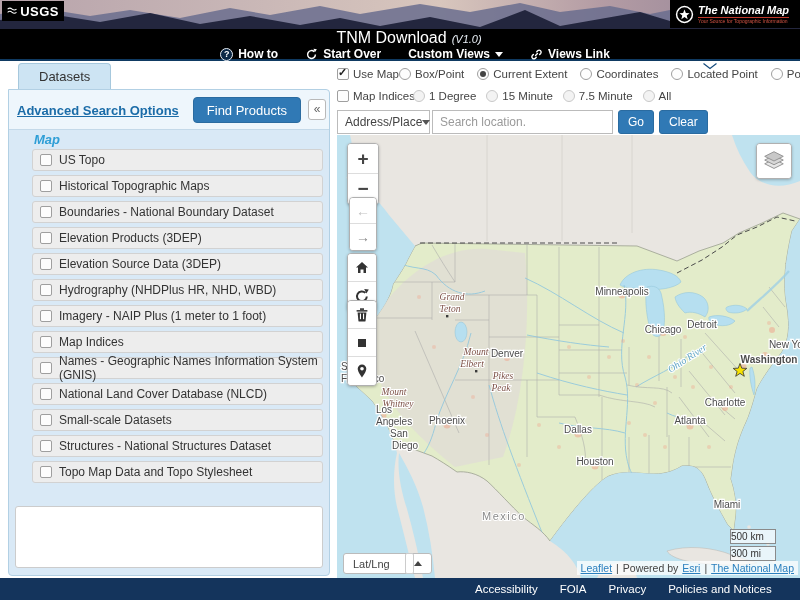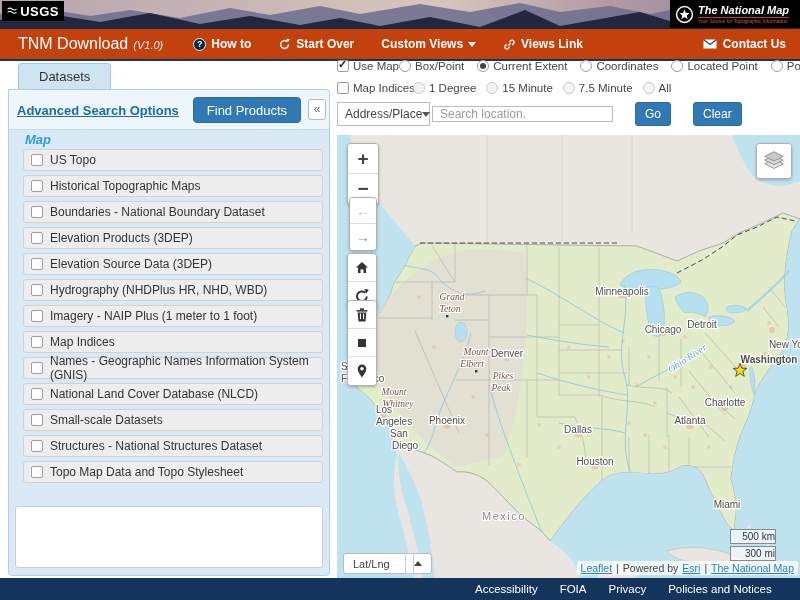--- a/index.html
+++ b/index.html
@@ -14,22 +14,22 @@
     display:flex; align-items:center; gap:3px; padding:0 5px;text-decoration:underline; }
   .usgs-logo .txt { color:#fff; font-weight:bold; font-size:13px; letter-spacing:0.5px; }
   .tnm-logo { position:absolute; top:0; right:0; width:130px; height:28px; background:#000;
     display:flex; align-items:center; padding:2px 4px 2px 5px; gap:4px; }
   .tnm-logo .tcol { display:flex; flex-direction:column; line-height:1; }
   .tnm-logo .t1 { color:#fff; font-style:italic; font-weight:bold; font-size:11px; white-space:nowrap; }
   .tnm-logo .rule { height:1px; background:#c0392b; margin:1px 0; }
   .tnm-logo .t2 { color:#d35445; font-size:5px; white-space:nowrap; }
 
   
-  .navbar { position:absolute; top:29px; left:0; width:800px; height:32px; background:#c2410c;
-    display:flex; align-items:center; color:#fff; border-bottom:2px solid #0f3a62; }
+  .navbar { position:absolute; top:29px; left:0; width:800px; height:32px; background:#000000;
+    display:flex; align-items:center; color:#fff; border-bottom:2px solid #0f3a62;flex-direction:column; }
   .nav-title { margin-left:18px; font-size:16px; display:flex; align-items:baseline; gap:5px; white-space:nowrap; }
   .nav-version { font-style:italic; font-size:11px; color:#e8eef5; }
   .nav-items { display:flex; align-items:center; gap:27px; margin-left:30px; }
   .nav-item { display:flex; align-items:center; gap:5px; font-size:12px; font-weight:bold; cursor:pointer; white-space:nowrap; }
   .q-circle { width:13px; height:13px; border-radius:50%; background:#0c2947; border:1px solid #e8eef5;
     color:#fff; font-size:9px; font-weight:bold; display:inline-flex; align-items:center; justify-content:center; }
   .caret-down { width:0; height:0; border-left:4px solid transparent; border-right:4px solid transparent; border-top:5px solid #fff; display:inline-block; }
   .nav-contact { margin-left:auto; margin-right:14px; display:flex; align-items:center; gap:6px; font-size:12px; font-weight:bold; cursor:pointer; }
 
   
@@ -39,64 +39,64 @@
     line-height:26px; cursor:pointer; }
   .panel-body { position:absolute; top:26px; left:0; right:0; bottom:0; background:#d9e9f6;
     border:1px solid #b2d0e4; border-radius:0 4px 4px 4px; }
   .search-strip { position:relative; height:40px; background:#eef6fc; border-bottom:1px solid #c4d9e9; border-radius:0 4px 0 0; }
   .adv-link { position:absolute; left:8px; top:13px; font-size:13px; font-weight:bold; color:#1b6ca8;
     text-decoration:underline; cursor:pointer; }
   .find-btn { position:absolute; right:28px; top:7px; height:26px; padding:0 13px; background:#3079b5;
     border:1px solid #2a6ba0; border-radius:4px; color:#fff; font-size:13px; cursor:pointer; }
   .collapse-btn { position:absolute; right:3px; top:9px; width:18px; height:21px; background:#fff;
     border:1px solid #b9b9b9; border-radius:3px; color:#666; font-size:12px; text-align:center; line-height:19px; cursor:pointer; }
-  .lists { padding:2px 6px 0 14px; }
+  .lists { padding:2px 6px 0 23px; }
   .cat-h { font-size:13px; font-weight:bold; font-style:italic; color:#2e9ed6; height:15px; line-height:15px; margin:0 0 2px 2px; }
   .ds-row { height:22px; background:#ededed; border:1px solid #d2d2d2; border-radius:3px; margin-bottom:4px;
     display:flex; align-items:center; gap:7px; padding-left:7px; font-size:12px; color:#333; cursor:pointer; }
   .whitebox { position:absolute; left:6px; right:6px; bottom:7px; height:62px; background:#fff; border:1px solid #ccc; border-radius:3px; }
 
   .cb { width:12px; height:12px; background:#fdfdfd; border:1px solid #9f9f9f; border-radius:2px; display:inline-block; position:relative; flex:none; }
   .cb.checked::after { content:"✓"; position:absolute; top:-3px; left:0; font-size:11px; font-weight:bold; color:#222; }
   .radio { width:12px; height:12px; border:1px solid #9f9f9f; border-radius:50%; background:#fdfdfd; display:inline-block; position:relative; flex:none; }
   .radio.sel::after { content:""; position:absolute; inset:2px; background:#444; border-radius:50%; }
   .radio.dis { border-color:#c9c9c9; background:#f3f3f3; }
 
   
-  .controls { position:absolute; left:337px; top:55px; width:463px; height:72px; }
+  .controls { position:absolute; left:337px; top:63px; width:463px; height:72px; }
   .ctl-row { display:flex; align-items:center; height:22px; }
   .opt { display:flex; align-items:center; gap:4px; font-size:11.5px; color:#444; cursor:pointer; }
   .opt-label { white-space:nowrap; }
   .grp { display:flex; align-items:center; gap:13px; }
   .searchbar { display:flex; align-items:center; margin-top:3px; gap:2px; }
   .sel-box { width:93px; height:24px; background:#fff; border:1px solid #bbb; display:flex; align-items:center;
     justify-content:space-between; padding:0 7px; font-size:12px; color:#444; cursor:pointer; }
   .sel-caret { width:0; height:0; border-left:4px solid transparent; border-right:4px solid transparent; border-top:5px solid #555; }
-  .loc-input { width:181px; height:16px; border:1px solid #bbb; padding:0 7px; font-size:12px; color:#333; outline:none; }
+  .loc-input { width:181px; height:24px; border:1px solid #bbb; padding:0 7px; font-size:12px; color:#333; outline:none; }
   .loc-input::placeholder { color:#9a9a9a; }
   .btn { height:24px; background:#3079b5; border:1px solid #2a6ba0; border-radius:3px; color:#fff; font-size:12px;
-    padding:0 9px; margin-left:20px; cursor:pointer; }
+    padding:0 9px; margin-left:3px; cursor:pointer; }
 
   
   .map { position:absolute; left:337px; top:135px; width:463px; height:443px; overflow:hidden; background:#e9e6e1; }
   .map svg.base { position:absolute; top:0; left:0; }
   .lgrp { position:absolute; background:#fff; border:1px solid #b0b0b0; border-radius:4px; box-shadow:0 1px 3px rgba(0,0,0,.25); overflow:hidden; }
   .lbtn { width:28px; height:28px; display:flex; align-items:center; justify-content:center; cursor:pointer; background:#fff; border-bottom:1px solid #ddd; }
   .lbtn:last-child { border-bottom:none; }
   .zoombtn { width:30px; height:30px; font-size:19px; font-weight:bold; color:#444; }
   .histbtn { width:26px; height:26px; font-size:14px; }
   .grp-zoom { left:10px; top:8px; }
   .grp-hist { left:12px; top:62px; }
   .grp-nav2 { left:10px; top:118px; }
   .grp-draw { left:10px; top:165px; }
   .grp-layers { right:8px; top:8px; }
   .layersbtn { width:34px; height:34px; }
   .scalebox { position:absolute; right:24px; bottom:17px; display:flex; flex-direction:column; gap:2px; align-items:flex-end; }
   .scale { width:46px; background:rgba(255,255,255,.65); border:1px solid #8a8a8a; font-size:10px; color:#333;
-    text-align:right; line-height:13px; }
+    text-align:left; line-height:13px; }
   .attrib { position:absolute; right:2px; bottom:3px; background:rgba(255,255,255,.75); font-size:10.5px;
     color:#444; padding:1px 4px; display:flex; gap:4px; white-space:nowrap; }
   .attrib .lnk { color:#2a7fbe; cursor:pointer;text-decoration:underline; }
   .latlng { position:absolute; left:6px; bottom:4px; height:21px; background:#fff; border:1px solid #bbb;
     border-radius:3px; font-size:11px; color:#444; display:flex; align-items:center; gap:24px; padding:0 9px; cursor:pointer; }
   .caret-up { width:0; height:0; border-left:4px solid transparent; border-right:4px solid transparent; border-bottom:5px solid #444; }
   .latlng-sliver { position:absolute; left:68px; bottom:4px; width:9px; height:21px; background:#fff; border:1px solid #ccc; border-radius:2px; }
 
   
   .city { font-size:10px; fill:#4c4c4c; paint-order:stroke; stroke:#ffffff; stroke-width:2.5px; font-family:"Liberation Sans",sans-serif; }

